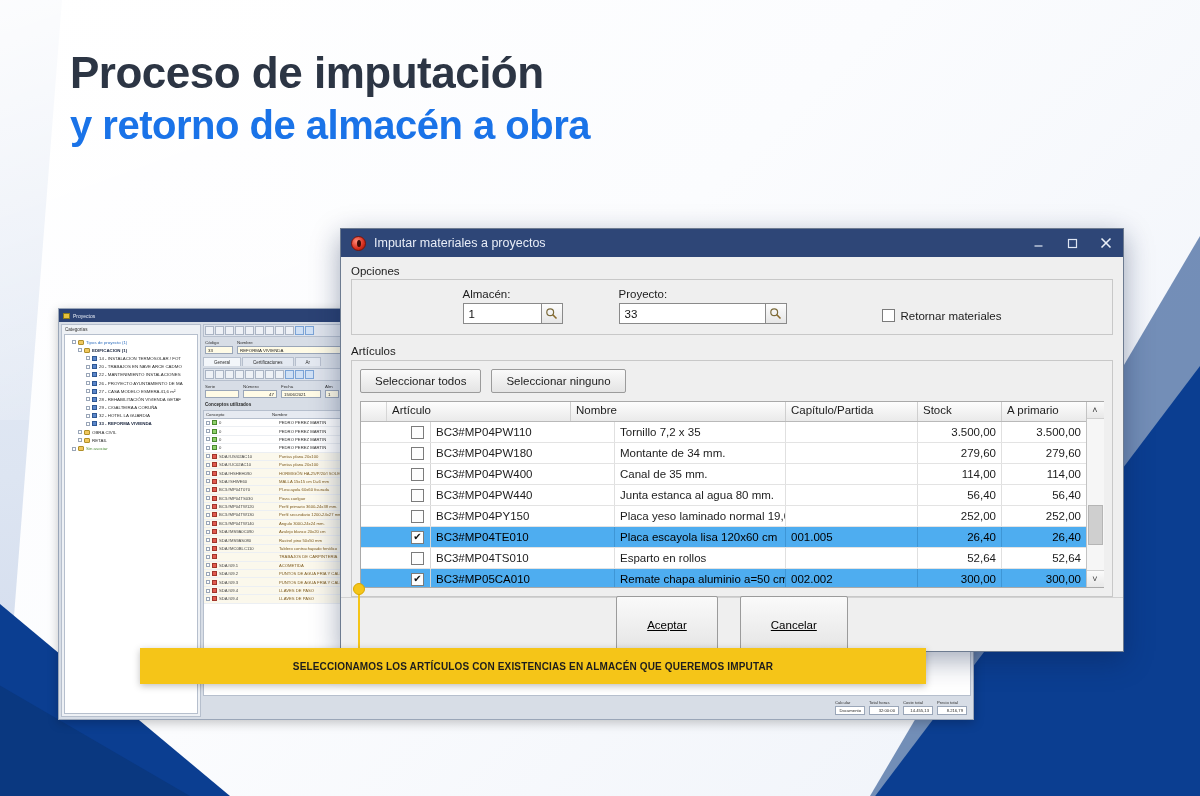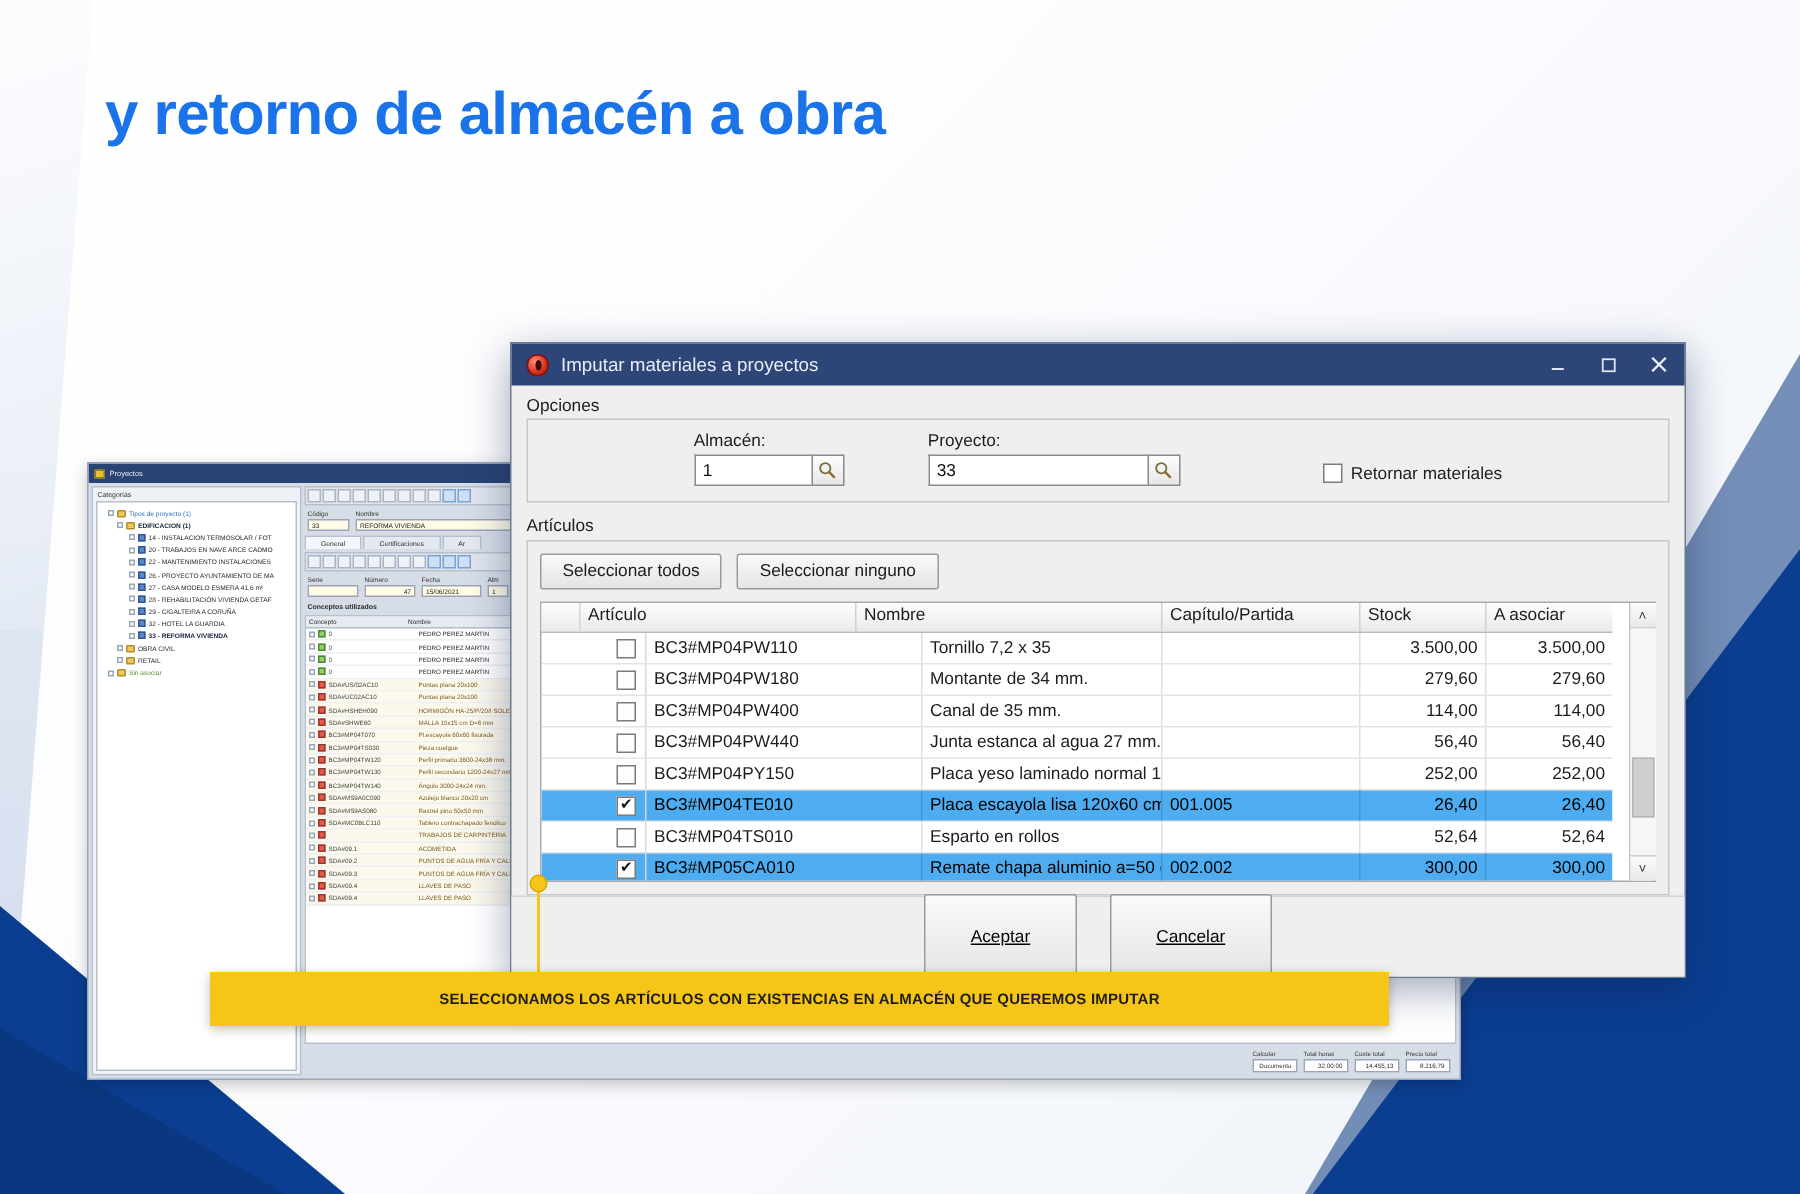--- a/index.html
+++ b/index.html
@@ -167,21 +167,21 @@
     border:1px solid #c8c8c8; padding:8px 8px 8px;
     flex:1; display:flex; flex-direction:column; min-height:0; background:#efefef;
   }
   .selbtns{ display:flex; gap:10px; margin-bottom:8px;}
   .btn{
     font-family:"Liberation Sans", sans-serif; font-size:11.5px;
     padding:5px 14px; border:1px solid #9b9b9b; border-radius:2px;
     background:linear-gradient(#fafafa,#e4e4e4); color:#1c1c1c; cursor:default;
   }
 
-  .tablewrap{ flex:1; display:flex; min-height:0; border:1px solid #a9a9a9; background:#fff;gap:11px;}
+  .tablewrap{ flex:1; display:flex; min-height:0; border:1px solid #a9a9a9; background:#fff;}
   .tbl{ flex:1; display:flex; flex-direction:column; min-width:0;}
   .thead{ display:flex; height:20px; background:linear-gradient(#fdfdfd,#eaeaea); border-bottom:1px solid #b9b9b9; font-size:11.5px;}
   .thead > div{ padding:2px 5px; border-right:1px solid #cfcfcf; overflow:hidden; white-space:nowrap;}
   .tbody{ flex:1; overflow:hidden; }
   .trow{ display:flex; height:21px; align-items:stretch; font-size:11.5px; border-bottom:1px solid #e3e3e3;padding-left:44px;}
   .trow > div{ padding:2px 5px; border-right:1px solid #e0e0e0; overflow:hidden; white-space:nowrap; display:flex; align-items:center;}
   .trow.sel{ background:#4eadf0; color:#000; }
   .trow.sel > div{ border-right:1px solid #3e96d6;}
   .c-chk{ width:26px; justify-content:center; padding:0 !important; border-right:1px solid #d6d6d6 !important;}
   .cbx{ width:13px;height:13px;border:1px solid #7b7b7b;background:#fdfdfd;display:flex;align-items:center;justify-content:center;font-size:10px;line-height:1;color:#111;}
@@ -214,20 +214,21 @@
 
 <div class="bg-base"></div>
 <div class="bg-corner-tl"></div>
 <div class="bg-sheen"></div>
 <div class="bg-corner-br2"></div>
 <div class="bg-corner-br"></div>
 <div class="bg-corner-bl"></div>
 <div class="bg-corner-bl2"></div>
 
 <div class="headline">
+  <div class="l1">Proceso de imputación</div>
   <div class="l2">y retorno de almacén a obra</div>
 </div>
 
 <div class="bgwin">
   <div class="bgwin-title">
     <span class="bgwin-ico"></span>
     <span>Proyectos</span>
   </div>
   <div class="bgwin-body">
 
@@ -598,21 +599,21 @@
       </div>
 
       <div class="tablewrap">
         <div class="tbl">
           <div class="thead">
             <div class="c-chk"></div>
             <div class="c-art">Artículo</div>
             <div class="c-nom">Nombre</div>
             <div class="c-cap">Capítulo/Partida</div>
             <div class="c-stk">Stock</div>
-            <div class="c-imp">A asociar</div>
+            <div class="c-imp">A primario</div>
           </div>
           <div class="tbody" id="articles-rows">
               <div class="trow">
                 <div class="c-chk">
                   <span class="cbx"></span>
                 </div>
                 <div class="c-art">BC3#MP04PW110</div>
                 <div class="c-nom">Tornillo 7,2 x 35</div>
                 <div class="c-cap"></div>
                 <div class="c-stk">3.500,00</div>
@@ -636,21 +637,21 @@
                 <div class="c-nom">Canal de 35 mm.</div>
                 <div class="c-cap"></div>
                 <div class="c-stk">114,00</div>
                 <div class="c-imp">114,00</div>
               </div>
               <div class="trow">
                 <div class="c-chk">
                   <span class="cbx"></span>
                 </div>
                 <div class="c-art">BC3#MP04PW440</div>
-                <div class="c-nom">Junta estanca al agua 27 mm.</div>
+                <div class="c-nom">Junta estanca al agua 80 mm.</div>
                 <div class="c-cap"></div>
                 <div class="c-stk">56,40</div>
                 <div class="c-imp">56,40</div>
               </div>
               <div class="trow">
                 <div class="c-chk">
                   <span class="cbx"></span>
                 </div>
                 <div class="c-art">BC3#MP04PY150</div>
                 <div class="c-nom">Placa yeso laminado normal 19,0x1.200 mm.</div>

